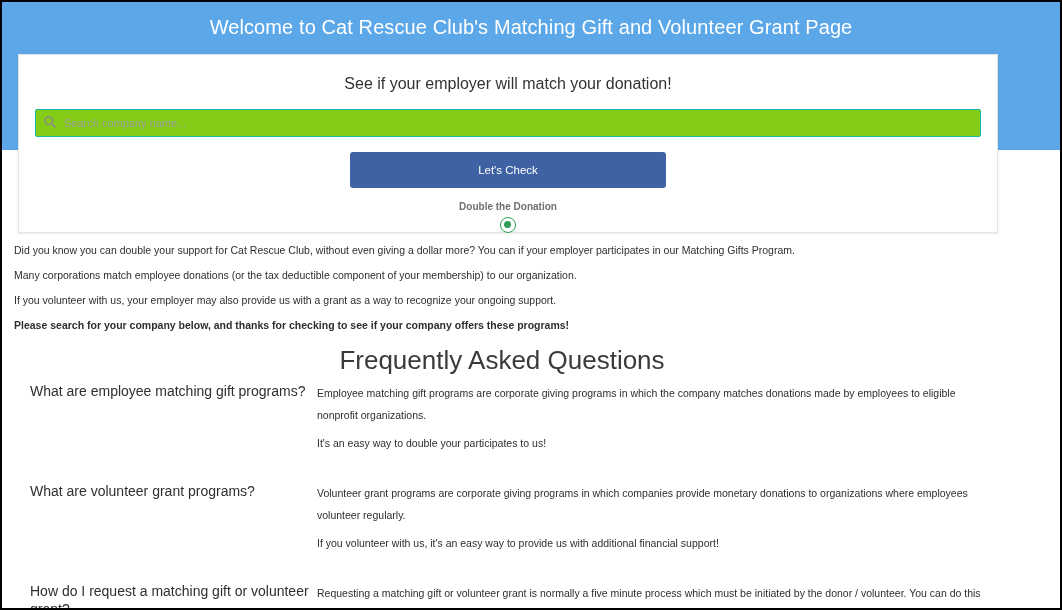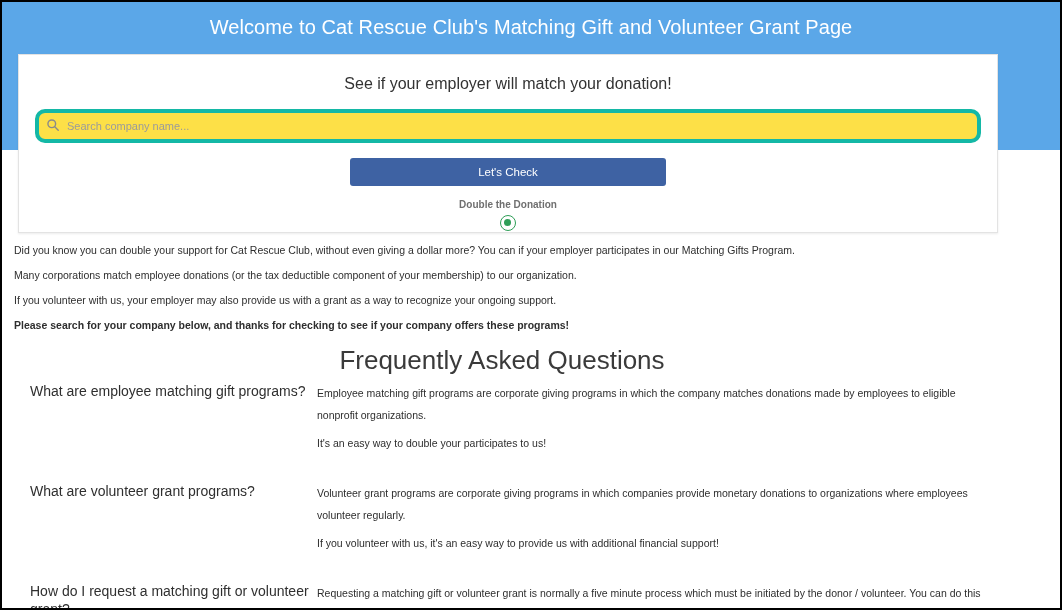--- a/index.html
+++ b/index.html
@@ -60,23 +60,23 @@
     color: #333333;
     margin-top: 20px;
   }
   .search-row {
     margin: 16px 16px 0 16px;
     position: relative;
   }
   .search-input-wrap {
     position: relative;
     height: 26px;
-    border: 4px solid #14b8a6;
-    border-radius: 10px;
-    background: #fde047;
+    border: 1px solid #14b8a6;
+    border-radius: 2px;
+    background: #84cc16;
   }
   .search-icon {
     position: absolute;
     left: 7px;
     top: 5px;
     width: 14px;
     height: 14px;
     color: #8a8a8a;
   }
   .search-input {
@@ -92,21 +92,21 @@
     font-family: "Liberation Sans", sans-serif;
     background: transparent;
   }
   .search-input::placeholder {
     color: #9b9b9b;
   }
   .check-button {
     display: block;
     margin: 15px auto 0 auto;
     width: 316px;
-    height: 28px;
+    height: 36px;
     background: #3e62a3;
     color: #ffffff;
     border: 0;
     border-radius: 3px;
     font-size: 11.5px;
     font-family: "Liberation Sans", sans-serif;
     cursor: pointer;
   }
   .provider {
     margin-top: 12px;

